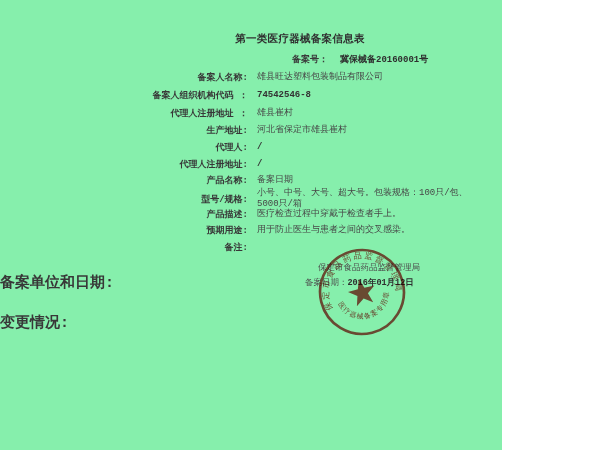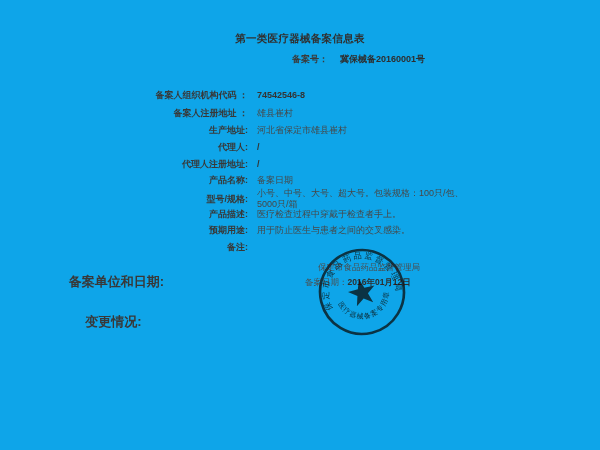--- a/index.html
+++ b/index.html
@@ -1,18 +1,18 @@
 <!DOCTYPE html>
 <html><head>
 <meta charset="utf-8">
 <style>
   html,body{margin:0;padding:0;background:#ffffff;}
   .page{
-    position:relative;width:600px;height:450px;background:#0ea5e9;
-    font-family:Liberation Sans, sans-serif;color:#3f3f3f;overflow:hidden;
+    position:relative;width:502px;height:450px;background:#86efac;
+    font-family:Liberation Mono, monospace;color:#3f3f3f;overflow:hidden;
   }
   .title{
     position:absolute;top:32px;left:0;width:600px;text-align:center;
     font-size:10.5px;font-weight:bold;color:#303030;letter-spacing:.3px;
   }
   .record-no{
     position:absolute;top:53px;left:292px;font-size:9px;color:#3a3a3a;
     white-space:nowrap;
   }
   .record-no .rn-label{font-weight:bold;margin-right:12px;}
@@ -20,22 +20,22 @@
   .row{position:absolute;left:0;width:600px;display:flex;align-items:center;}
   .row .lbl{
     width:248px;text-align:right;font-weight:bold;font-size:9px;color:#383838;
     flex:0 0 248px;white-space:nowrap;
   }
   .row .val{
     margin-left:9px;font-size:9px;line-height:11px;max-width:222px;color:#474747;
   }
   .row .val.bold{font-weight:bold;color:#333;}
   .f-label{
-    position:absolute;font-size:13px;font-weight:bold;color:#383838;
-    text-align:center;white-space:nowrap;
+    position:absolute;font-size:15px;font-weight:bold;color:#383838;
+    text-align:left;white-space:nowrap;
   }
   .authority-line{
     position:absolute;left:318px;top:262px;font-size:8.5px;color:#4c4c4c;
     white-space:nowrap;
   }
   .date-line{
     position:absolute;left:305px;top:277px;font-size:8.5px;color:#4c4c4c;
     white-space:nowrap;
   }
   .date-line .date-val{font-weight:bold;color:#2f2f2f;}
@@ -48,26 +48,30 @@
 <body>
 
 <div class="page">
 
   <div class="title">第一类医疗器械备案信息表</div>
 
   <div class="record-no">
     <span class="rn-label">备案号：</span><span class="rn-value">冀保械备20160001号</span>
   </div>
 
+  <div class="row" style="top:71px">
+    <span class="lbl">备案人名称:</span>
+    <span class="val">雄县旺达塑料包装制品有限公司</span>
+  </div>
   <div class="row" style="top:89px">
     <span class="lbl">备案人组织机构代码 ：</span>
     <span class="val bold">74542546-8</span>
   </div>
   <div class="row" style="top:107px">
-    <span class="lbl">备案人注册地址 ：</span>
+    <span class="lbl">代理人注册地址 ：</span>
     <span class="val">雄县崔村</span>
   </div>
   <div class="row" style="top:124px">
     <span class="lbl">生产地址:</span>
     <span class="val">河北省保定市雄县崔村</span>
   </div>
   <div class="row" style="top:141px">
     <span class="lbl">代理人:</span>
     <span class="val bold">/</span>
   </div>

